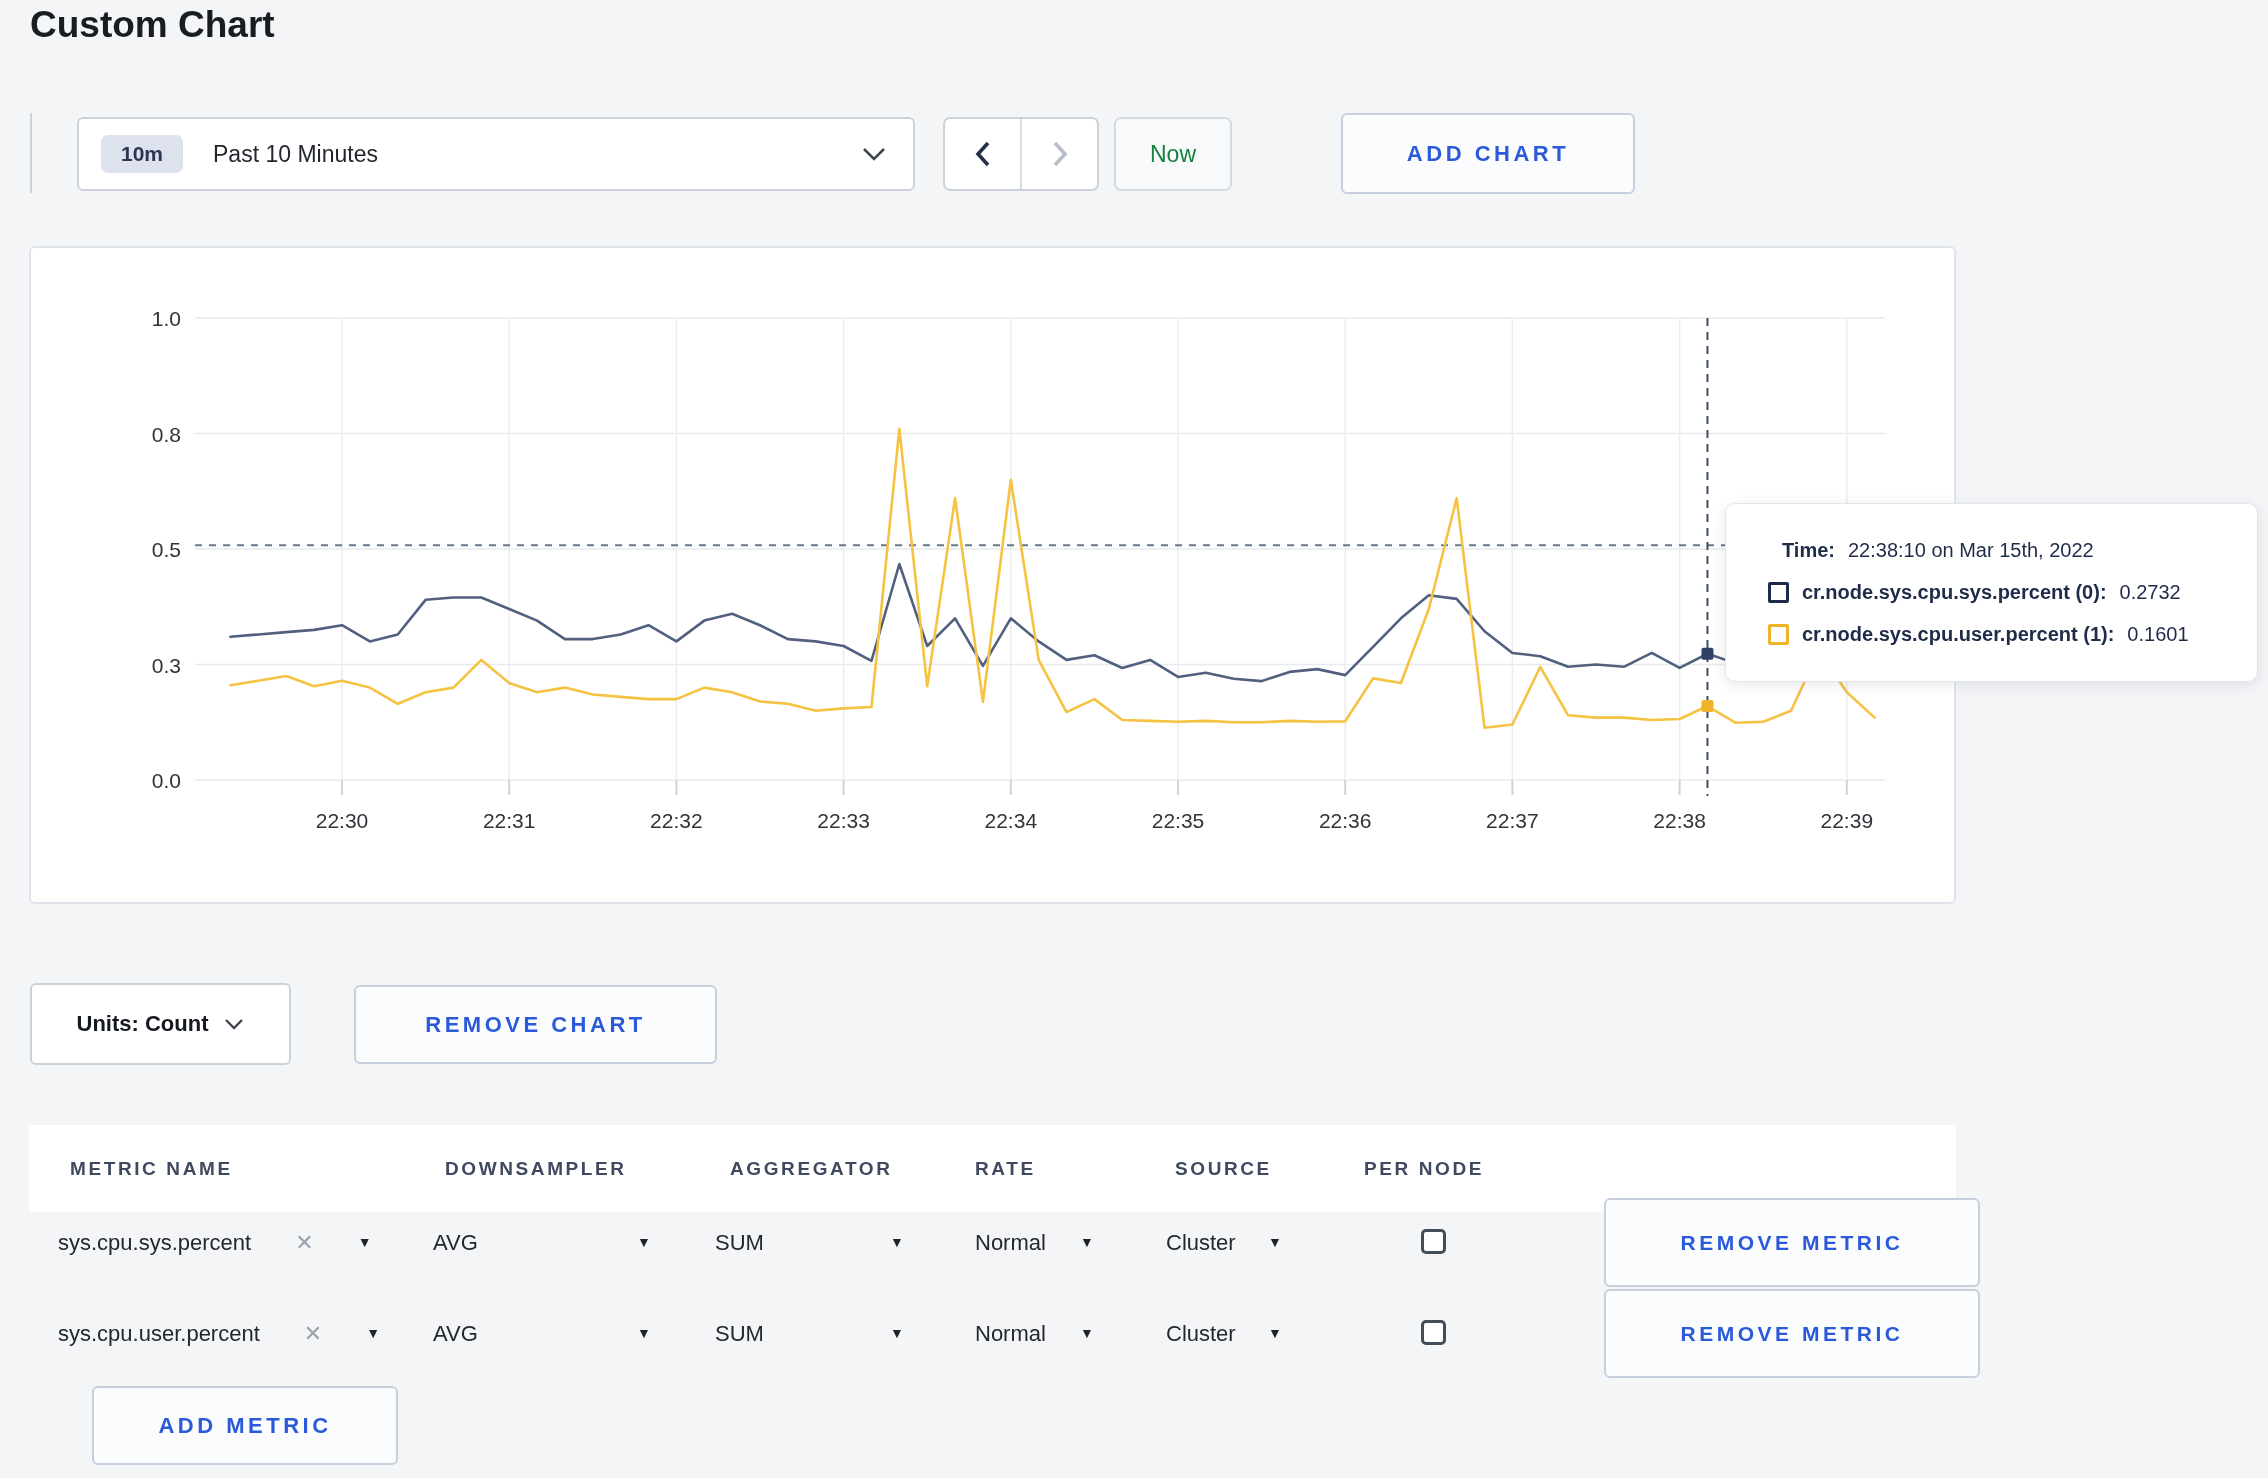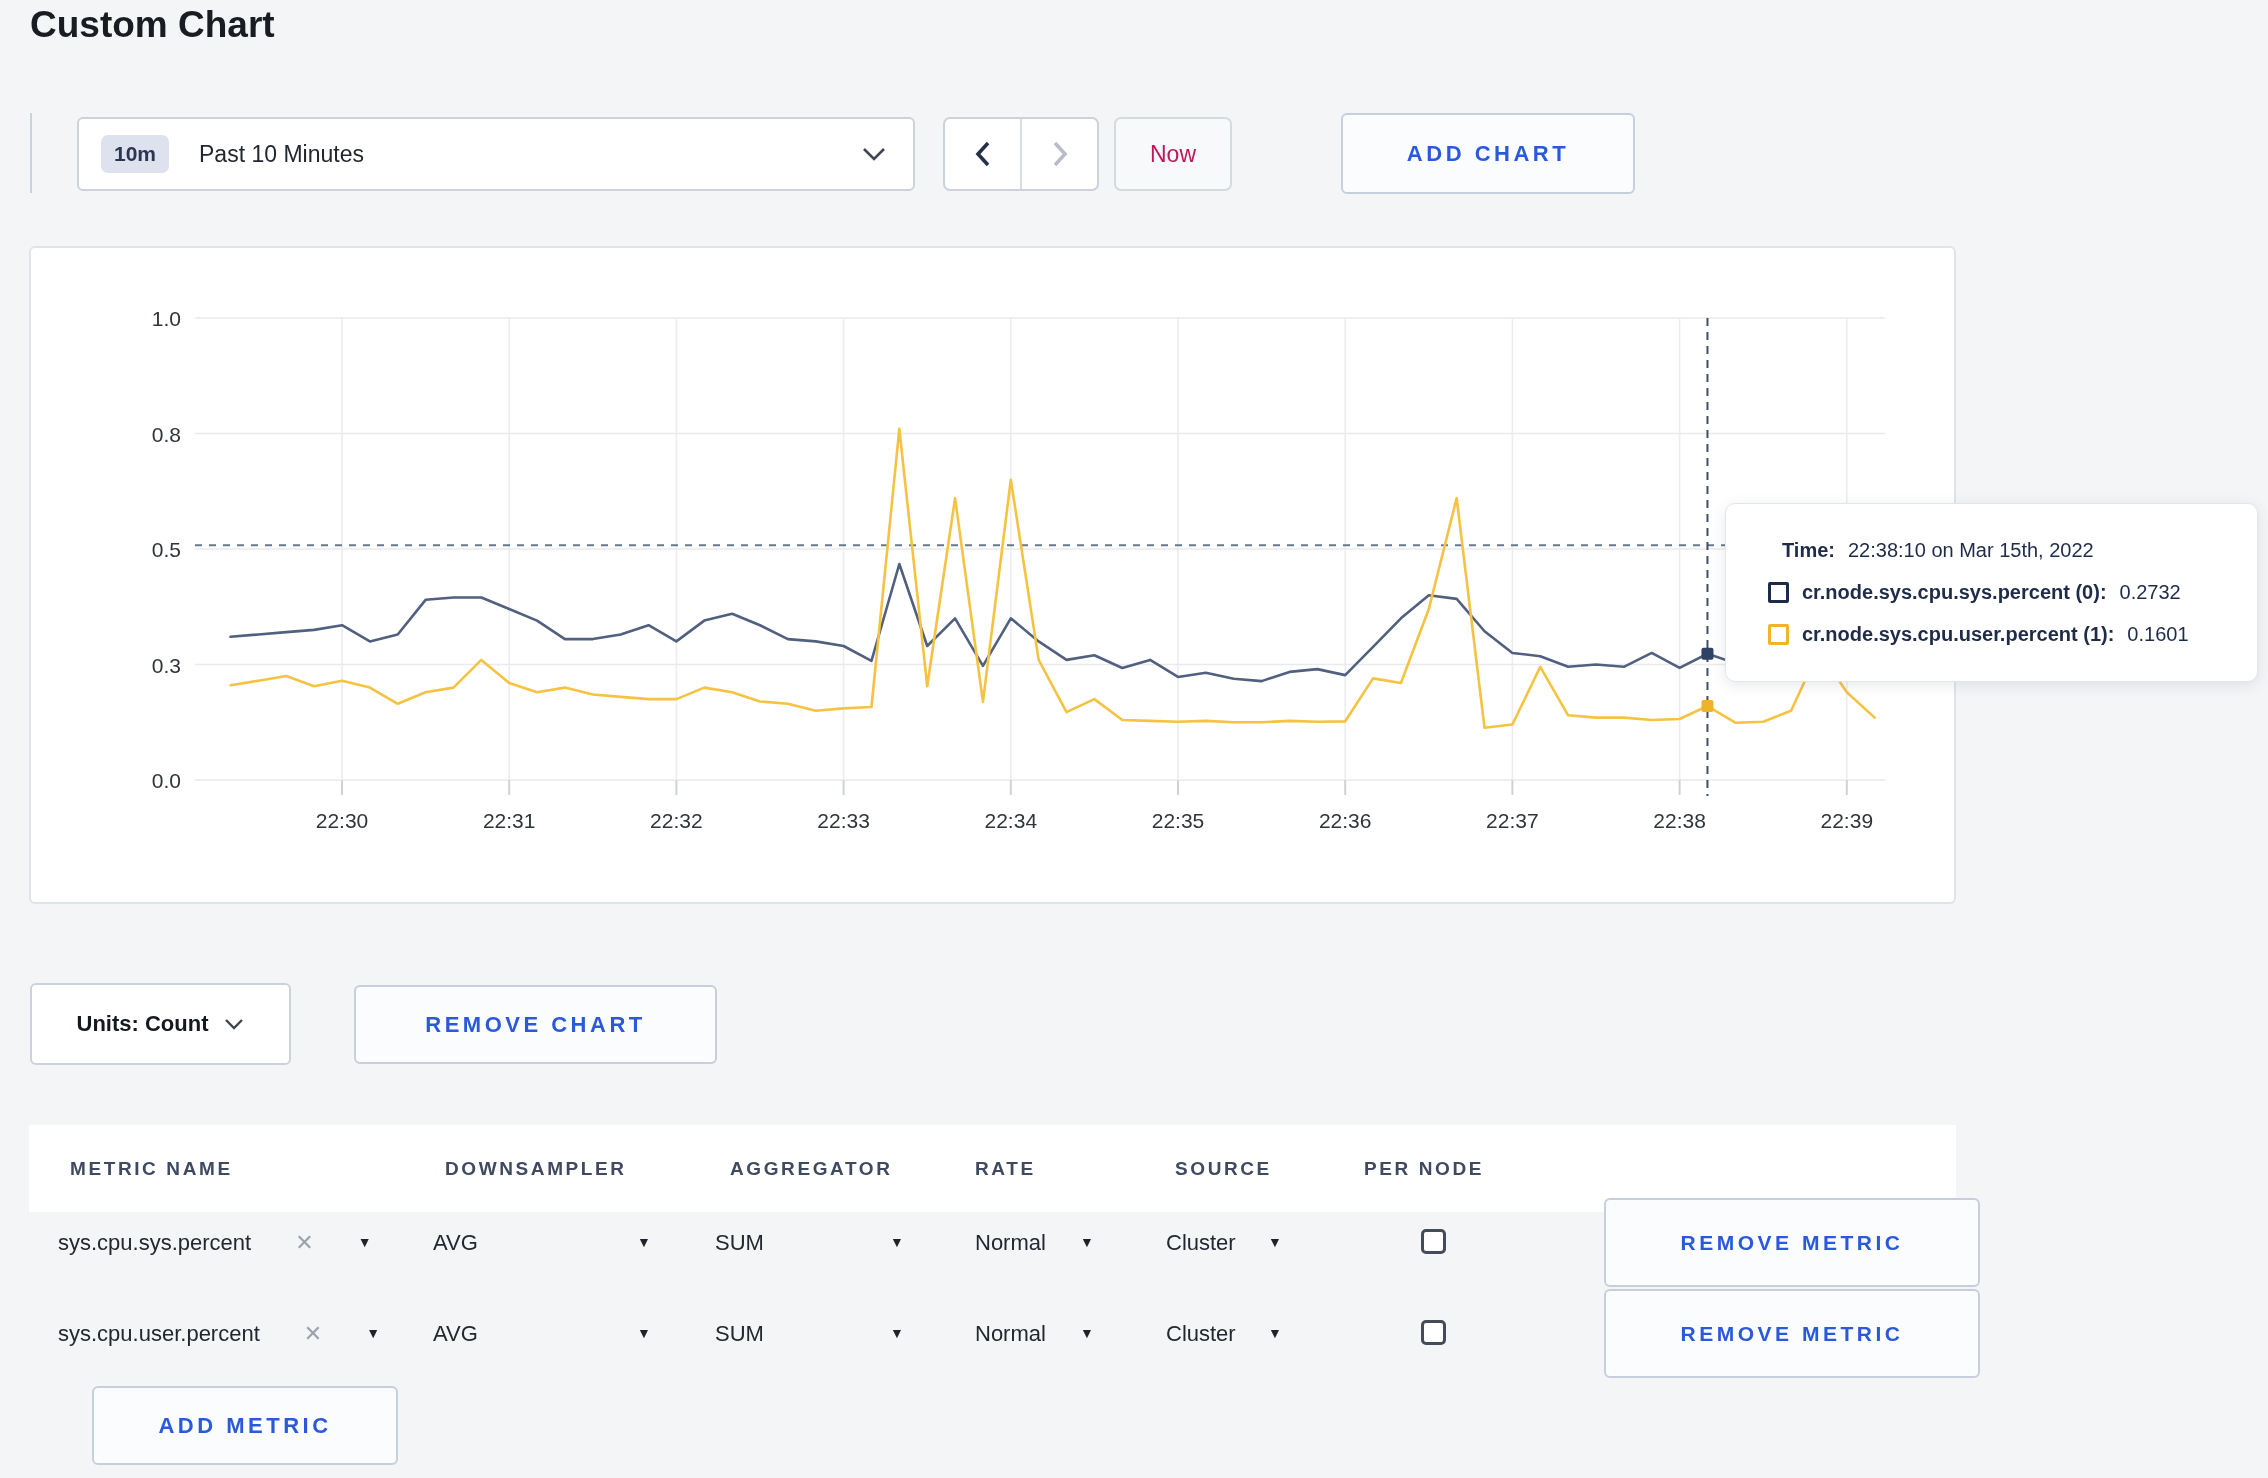--- a/index.html
+++ b/index.html
@@ -2,27 +2,27 @@
 <html><head>
 <meta charset="utf-8">
 <style>
   html,body{margin:0;padding:0;background:#f4f5f7;}
   body{font-family:"Liberation Sans","DejaVu Sans",sans-serif;color:#23272f;}
   .page{position:relative;width:2268px;height:1478px;background:#f4f5f7;overflow:hidden;}
   .abs{position:absolute;}
   .title{left:30px;top:4px;font-size:37px;font-weight:600;color:#191c22;}
   .vrule{left:30px;top:113px;width:2px;height:80px;background:#ccd1dc;}
   .timesel{left:77px;top:117px;width:838px;height:74px;background:#fff;border:2px solid #ccd2dc;border-radius:6px;display:flex;align-items:center;cursor:pointer;box-sizing:border-box;}
-  .badge{margin-left:22px;background:#dde2ee;border-radius:7px;padding:7px 13px;font-size:21px;font-weight:700;color:#2b3650;}
+  .badge{margin-left:22px;background:#dde2ee;border-radius:7px;padding:7px 20px;font-size:21px;font-weight:700;color:#2b3650;}
   .timesel .lbl{margin-left:30px;font-size:23px;color:#22262e;}
   .timesel .chev{margin-left:auto;margin-right:26px;display:flex;}
   .pager{left:943px;top:117px;width:156px;height:74px;background:#fff;border:2px solid #ccd2dc;border-radius:7px;display:flex;box-sizing:border-box;}
   .pager .half{flex:1;display:flex;align-items:center;justify-content:center;cursor:pointer;}
   .pager .half + .half{border-left:2px solid #d8dce3;}
-  .nowbtn{left:1114px;top:117px;width:118px;height:74px;background:#f8f9fb;border:2px solid #d5dae2;border-radius:7px;font-size:23px;color:#be185d;display:flex;align-items:center;justify-content:center;box-sizing:border-box;}
+  .nowbtn{left:1114px;top:117px;width:118px;height:74px;background:#f8f9fb;border:2px solid #d5dae2;border-radius:7px;font-size:23px;color:#15803d;display:flex;align-items:center;justify-content:center;box-sizing:border-box;}
   .bluebtn{background:#fbfcfe;border:2px solid #c7cfdf;border-radius:6px;color:#2a5ada;font-weight:600;letter-spacing:3.5px;display:flex;align-items:center;justify-content:center;cursor:pointer;box-sizing:border-box;margin-left:44px;}
   .addchart{left:1297px;top:113px;width:294px;height:81px;font-size:22px;}
   .card{left:29px;top:246px;width:1927px;height:658px;background:#fff;border:2px solid #e0e4ea;border-radius:6px;box-sizing:border-box;}
   .card svg{position:absolute;left:0;top:0;}
   svg text{font-family:"Liberation Sans","DejaVu Sans",sans-serif;}
   .tooltip{left:1725px;top:503px;width:533px;height:179px;background:#fff;border:1px solid #e2e6ec;border-radius:10px;box-shadow:0 3px 14px rgba(60,70,90,.12);display:flex;flex-direction:column;justify-content:center;gap:19px;padding-left:42px;box-sizing:border-box;z-index:6;text-align:right;}
   .tt-row{display:flex;align-items:center;font-size:20px;color:#1e2b49;}
   .tt-row .sq{width:15px;height:15px;border:3px solid #1c2b4a;border-radius:2px;margin-right:13px;flex:none;}
   .tt-row .nm{font-weight:700;}
   .tt-row .val{margin-left:13px;}

